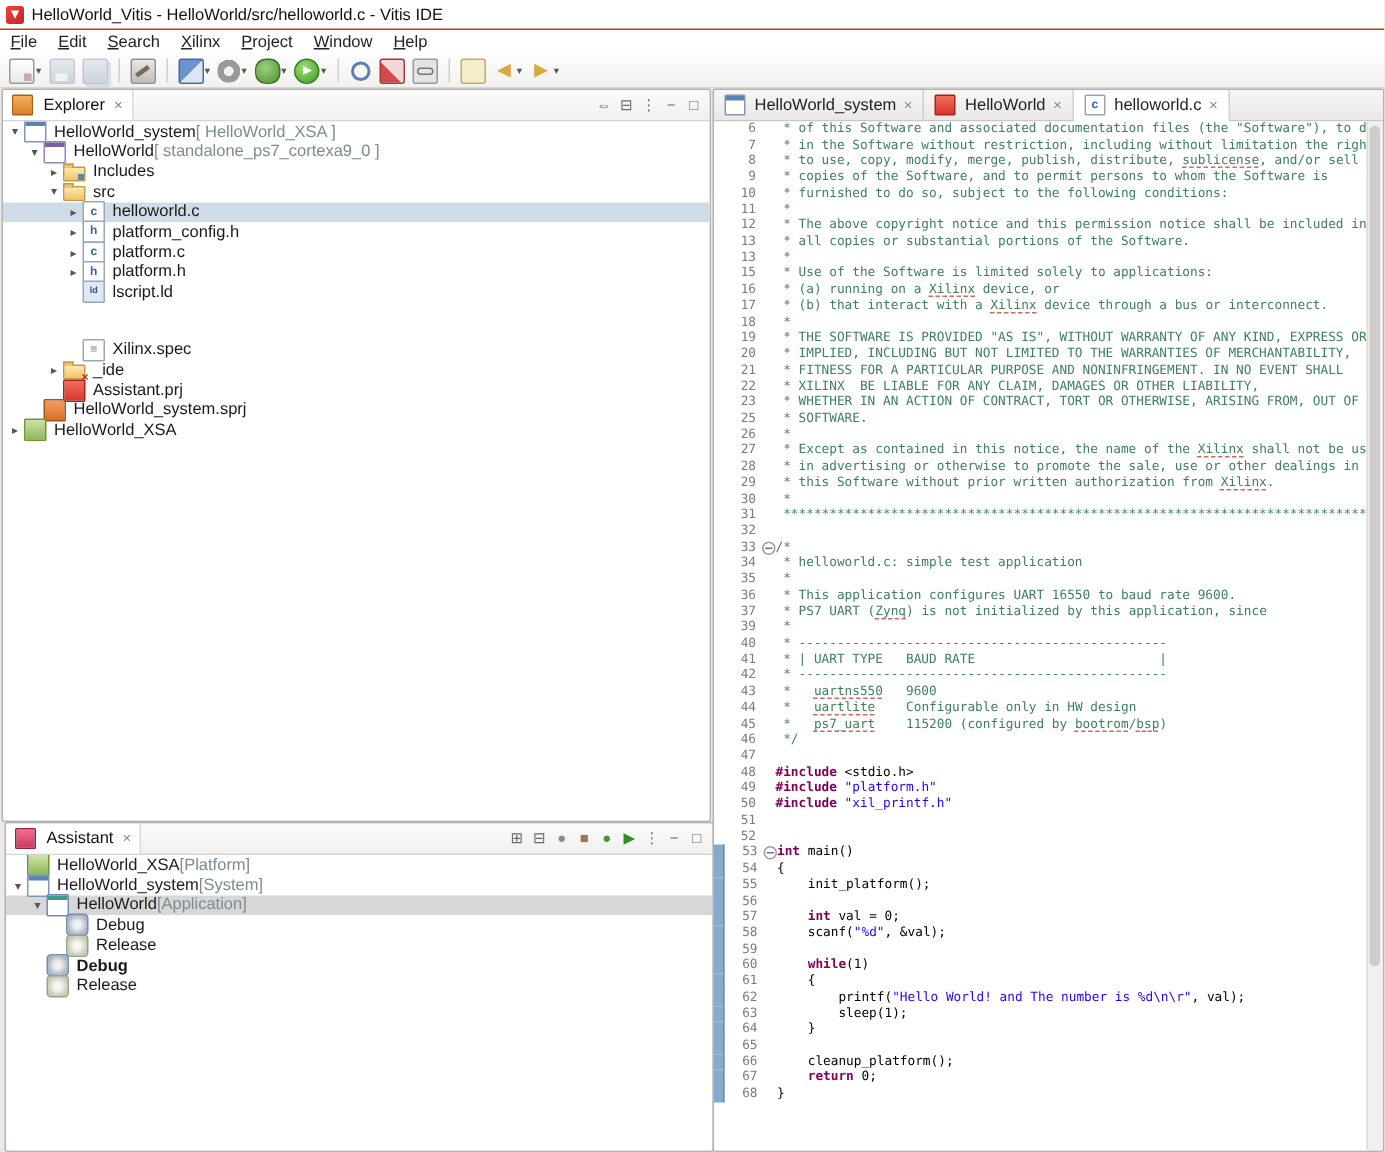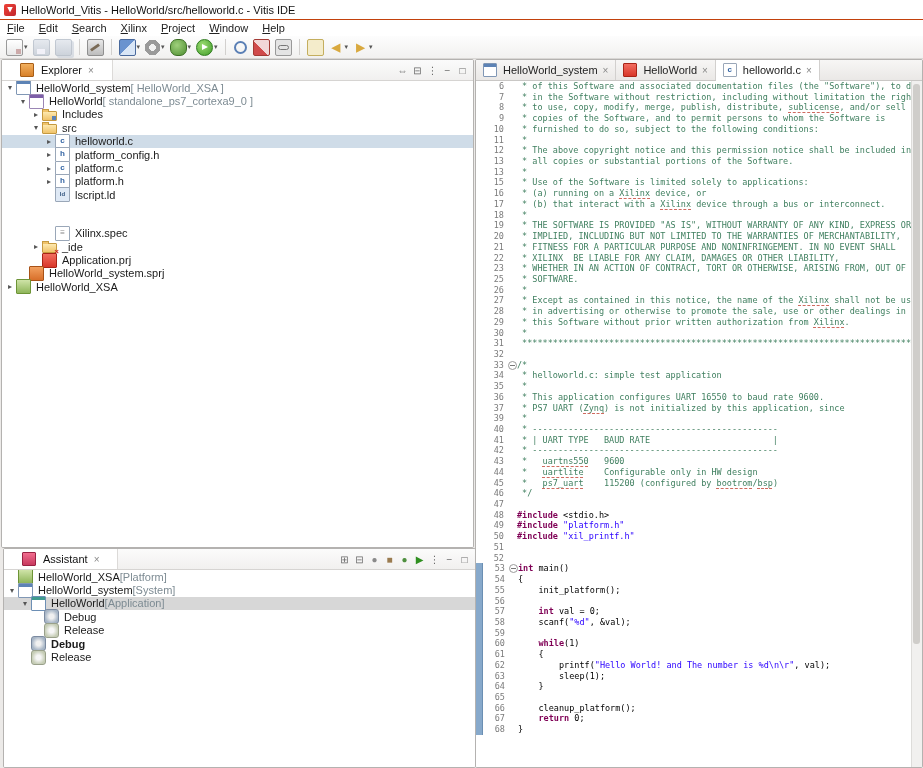--- a/index.html
+++ b/index.html
@@ -47,21 +47,21 @@
   .ic-back::after{content:"◀";}
   .ic-forward::after{content:"▶";}
 
   
   .panel{position:absolute;background:#fff;border:1px solid #b4b2b0;border-radius:2px;overflow:hidden;}
   .panel.explorer{left:1px;top:59px;width:471px;height:487px;}
   .panel.assistant{left:3px;top:548px;width:471px;height:218px;}
   .panel.editor{left:475px;top:59px;width:446px;height:707px;}
   .phead{height:20px;background:linear-gradient(#fbfbfb,#f1f0ef);border-bottom:1px solid #d6d4d2;
          display:flex;align-items:center;font-size:11px;}
-  .ptab{display:flex;align-items:center;height:100%;padding:0 18px;background:#fff;
+  .ptab{display:flex;align-items:center;height:100%;padding:0 6px;background:#fff;
         border-right:1px solid #dcdad8;gap:4px;color:#111;}
   .phead-right{margin-left:auto;display:flex;align-items:center;gap:2px;padding-right:4px;}
   .hbtn{min-width:13px;height:14px;display:flex;align-items:center;justify-content:center;
         color:#6a6a6a;font-size:10px;cursor:default;}
   .tclose{color:#888;font-size:10px;margin-left:2px;}
   .tbody{position:absolute;top:21px;left:0;right:0;bottom:0;overflow:hidden;background:#fff;}
 
   
   .trow{display:flex;align-items:center;height:13.4px;font-size:11px;white-space:nowrap;color:#1a1a1a;}
   .trow.sel{background:#cfdce8;}
@@ -270,21 +270,21 @@
           <span class="tlabel">Xilinx.spec</span>
         </div>
         <div class="trow" style="padding-left: 28px;">
           <span class="arr">▸</span>
           <span class="ti idefolder"></span>
           <span class="tlabel">_ide</span>
         </div>
         <div class="trow" style="padding-left: 28px;">
           <span class="arr"></span>
           <span class="ti prjfile"></span>
-          <span class="tlabel">Application.prj</span>
+          <span class="tlabel">Assistant.prj</span>
         </div>
         <div class="trow" style="padding-left: 15px;">
           <span class="arr"></span>
           <span class="ti sprjfile"></span>
           <span class="tlabel">HelloWorld_system.sprj</span>
         </div>
         <div class="trow" style="padding-left: 2px;">
           <span class="arr">▸</span>
           <span class="ti xsa"></span>
           <span class="tlabel">HelloWorld_XSA</span>

